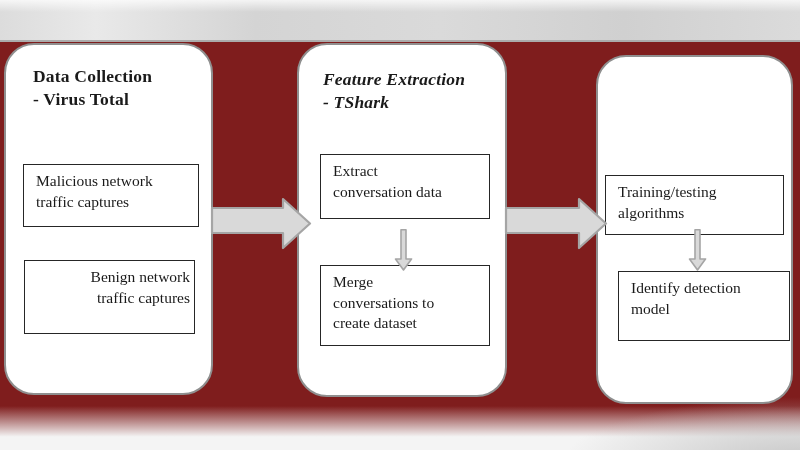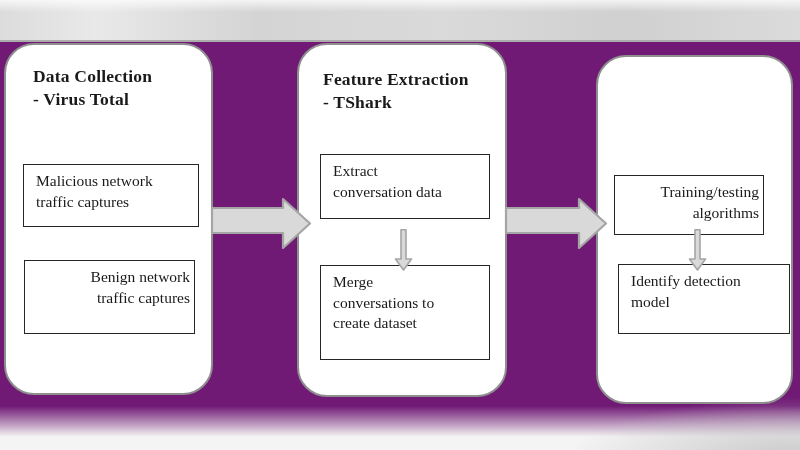--- a/index.html
+++ b/index.html
@@ -6,21 +6,21 @@
     --panel-border:#8f8f8f;
     --box-border:#262626;
     --text:#1a1a1a;
     --arrow-fill:#d9d9d9;
     --arrow-border:#a5a5a5;
     --band:#d5d5d5;
   }
   html,body{margin:0;padding:0;background:#111;}
   .stage{
     position:relative;width:800px;height:450px;overflow:hidden;
-    background:#701a75;
+    background:#7f1d1d;
     font-family:"Liberation Serif","DejaVu Serif",serif;
     color:var(--text);
   }
   .band-top{
     position:absolute;left:0;top:0;width:800px;height:40px;
     background:linear-gradient(90deg,#dcdcdc 0%,#e9e9e9 12%,#d4d4d4 32%,#dadada 55%,#d0d0d0 78%,#dbdbdb 100%);
     border-bottom:2px solid #ababab;
   }
   .band-top::after{
     content:"";position:absolute;left:0;top:0;right:0;height:12px;
@@ -58,28 +58,28 @@
   .arrow-shape{fill:var(--arrow-fill);stroke:var(--arrow-border);stroke-width:2.2;stroke-linejoin:round;}
   .arrow-shape.thin{stroke-width:1.6;}
 
   
   .p1{left:4px;top:43px;width:209px;height:352px;}
   .p1 .panel-title{left:27px;top:20px;}
   .p1 .b1{left:17px;top:119px;width:176px;height:63px;}
   .p1 .b2{left:18px;top:215px;width:171px;height:74px;text-align:right;}
   
   .p2{left:297px;top:43px;width:210px;height:354px;}
-  .p2 .panel-title{left:24px;top:23px;}
+  .p2 .panel-title{left:24px;top:23px;font-style:italic;}
   .p2 .b1{left:21px;top:109px;width:170px;height:65px;}
-  .p2 .b2{left:21px;top:220px;width:170px;height:95px;}
+  .p2 .b2{left:21px;top:220px;width:170px;height:81px;}
   
   .p3{left:596px;top:55px;width:197px;height:349px;}
   .p3 .panel-title{left:25px;top:16px;}
-  .p3 .b1{left:16px;top:118px;width:150px;height:60px;text-align:right;}
-  .p3 .b2{left:20px;top:207px;width:172px;height:70px;padding-left:8px;}
+  .p3 .b1{left:7px;top:118px;width:179px;height:60px;}
+  .p3 .b2{left:20px;top:214px;width:172px;height:70px;padding-left:8px;}
 
   .a1{left:211px;top:196px;}
   .a2{left:505px;top:196px;}
   .v1{left:394px;top:229px;}
   .v2{left:688px;top:229px;}
 </style>
 </head>
 <body>
 
 <div class="stage">

